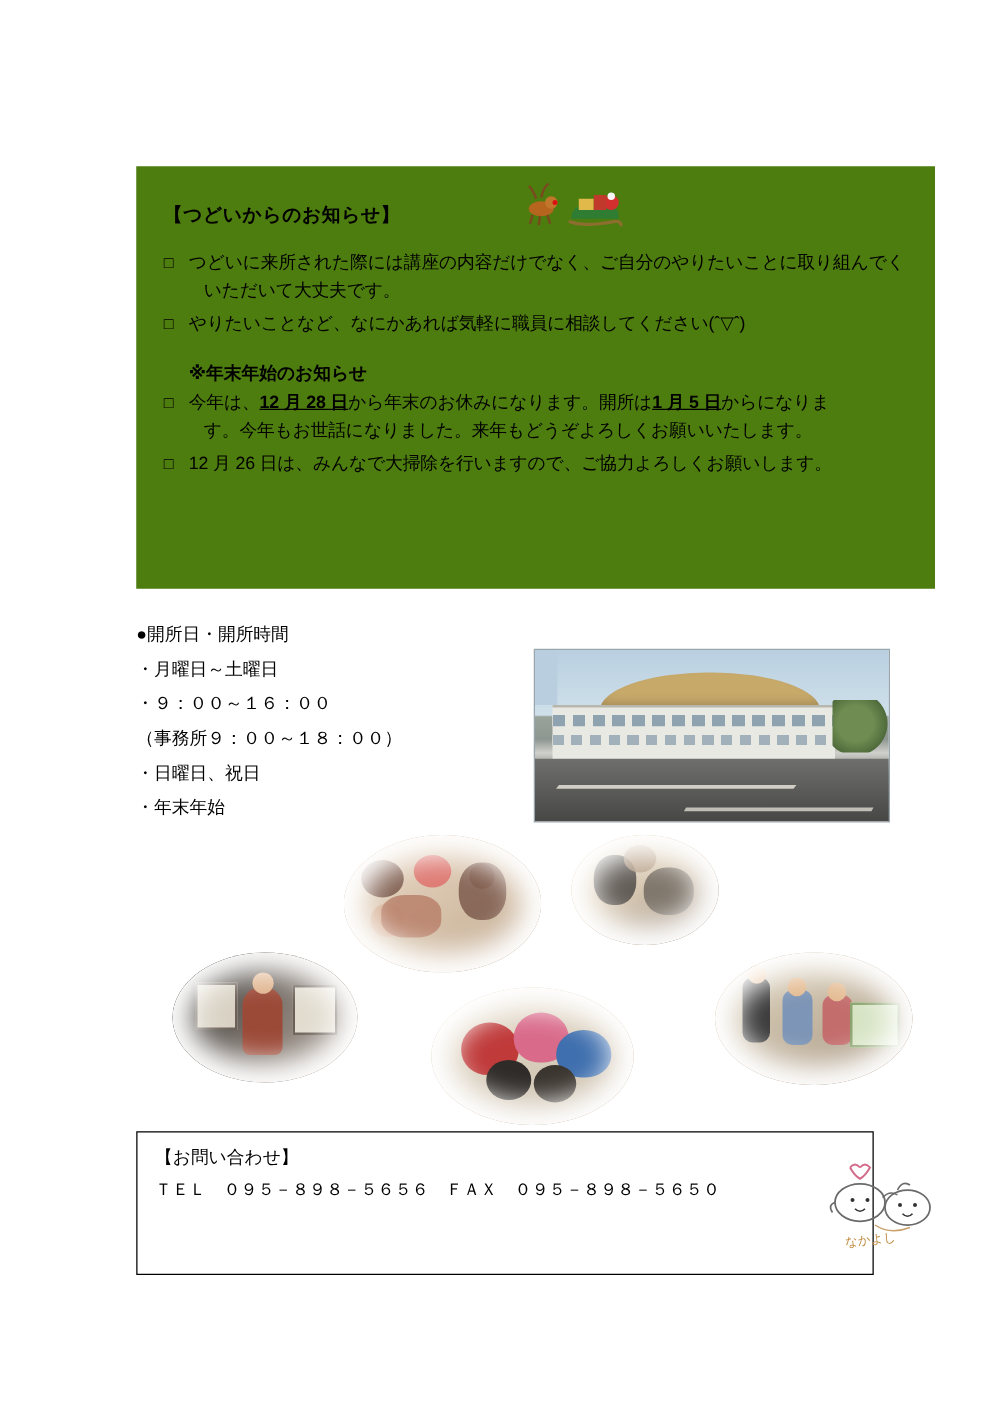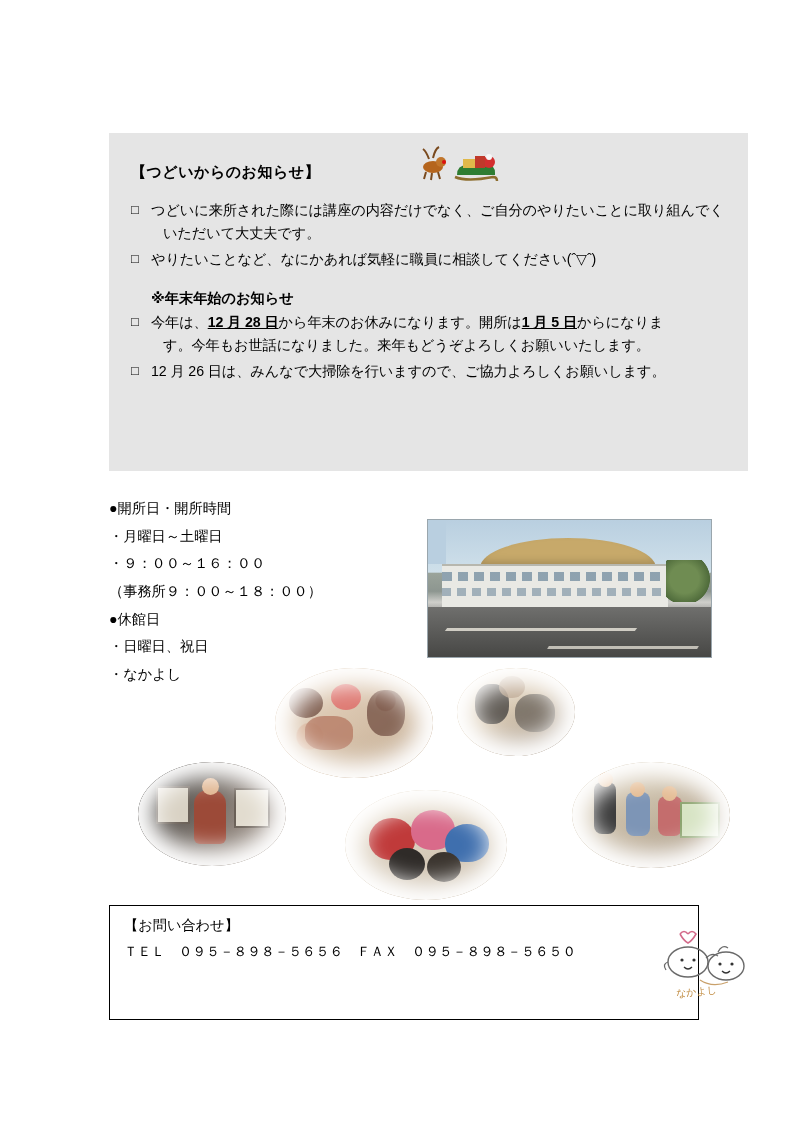--- a/index.html
+++ b/index.html
@@ -16,21 +16,21 @@
     overflow: hidden;
   }
 
   
   .notice-panel {
     position: absolute;
     left: 109px;
     top: 133px;
     width: 639px;
     height: 338px;
-    background: #e5e5e5;
+    background: #4d7c0f;
     box-sizing: border-box;
     padding: 30px 22px 0 22px;
   }
   .notice-title {
     font-size: 15px;
     font-weight: bold;
     letter-spacing: 0.5px;
     margin: 0 0 17px 0;
   }
   .notice-list {
@@ -300,23 +300,22 @@
       <span class="notice-text">12 月 26 日は、みんなで大掃除を行いますので、ご協力よろしくお願いします。</span>
     </li>
   </ul>
 </div>
 
 <div class="hours">
   <div class="head">●開所日・開所時間</div>
   <div>・月曜日～土曜日</div>
   <div>・９：００～１６：００</div>
   <div>（事務所９：００～１８：００）</div>
-  <div class="head">●休館日</div>
   <div>・日曜日、祝日</div>
-  <div>・なかよし</div>
+  <div>・年末年始</div>
 </div>
 
 <div class="photo photo-building">
   <div class="bld-sky-left"></div>
   <div class="bld-roof"></div>
   <div class="bld-body">
     <div class="bld-win"></div>
     <div class="bld-win2"></div>
   </div>
   <div class="bld-tree"></div>

